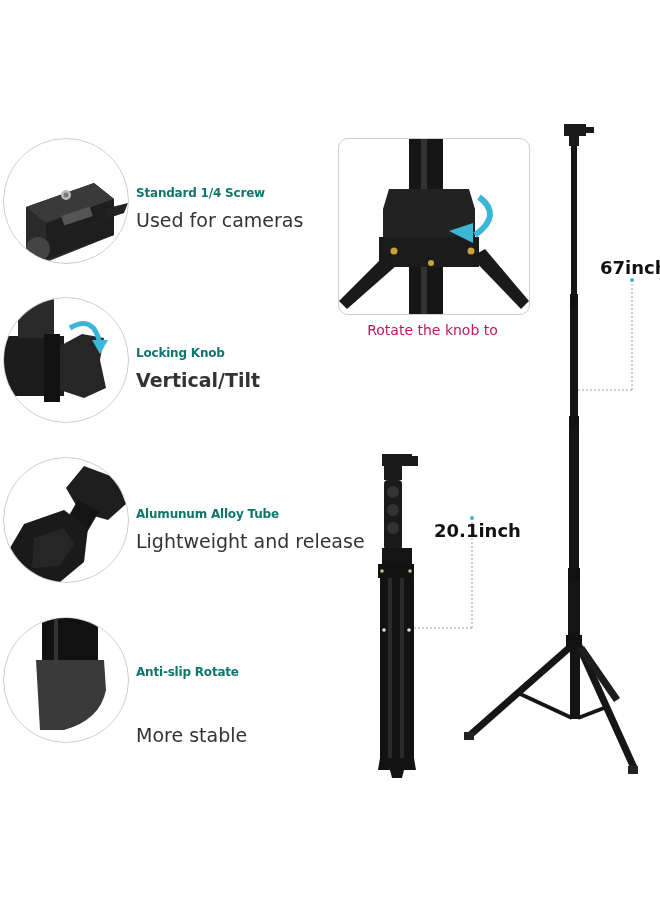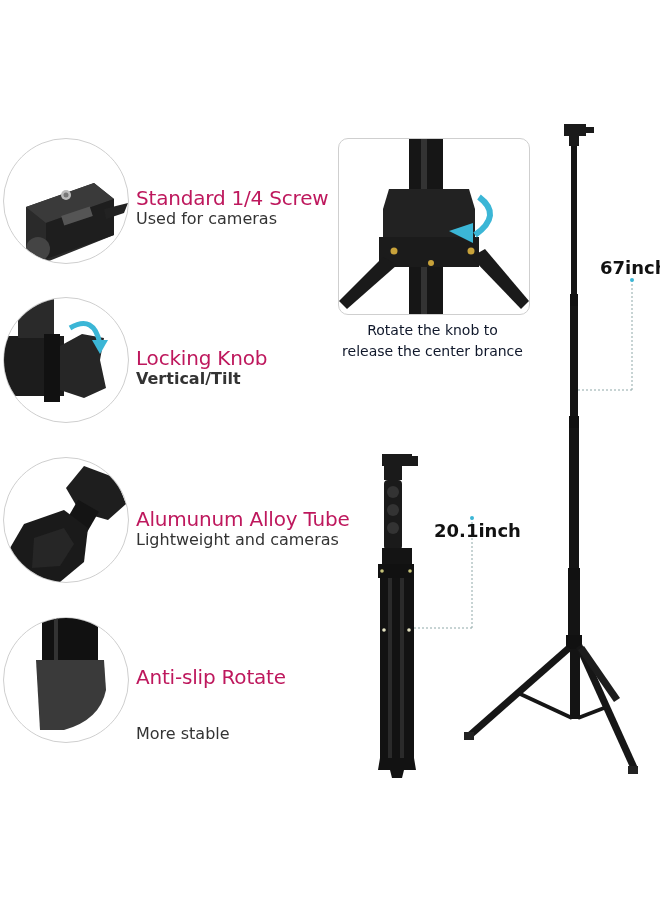--- a/index.html
+++ b/index.html
@@ -1,22 +1,22 @@
 <!DOCTYPE html>
 <html><head>
 <meta charset="utf-8">
 <style>
   html, body { margin:0; padding:0; background:#ffffff; }
   body { width:660px; height:900px; position:relative; overflow:hidden; font-family:"DejaVu Sans", sans-serif; color:#111; }
   .abs { position:absolute; }
   .feature-circle { position:absolute; width:124px; height:124px; border-radius:50%; border:1px solid #cfcfcf; background:#fff; overflow:hidden; }
-  .feature-title { position:absolute; font-weight:normal; font-size:20px; color:#be185d; white-space:nowrap; letter-spacing:-0.2px; }
-  .feature-sub { position:absolute; font-size:16px; color:#333; white-space:nowrap; }
+  .feature-title { position:absolute; font-weight:bold; font-size:12px; color:#0f766e; white-space:nowrap; letter-spacing:-0.2px; }
+  .feature-sub { position:absolute; font-size:19px; color:#333; white-space:nowrap; }
   .detail-box { position:absolute; left:338px; top:138px; width:190px; height:175px; border:1px solid #cfcfcf; border-radius:10px; overflow:hidden; background:#fff; }
-  .caption { position:absolute; left:330px; top:320px; width:205px; text-align:center; font-size:14px; line-height:21px; color:#0f172a; }
+  .caption { position:absolute; left:330px; top:320px; width:205px; text-align:center; font-size:14px; line-height:21px; color:#be185d; }
   .dim-label { position:absolute; font-weight:bold; font-size:18px; color:#111; white-space:nowrap; }
   svg { display:block; }
 </style>
 </head>
 <body>
 
 <div class="feature-circle" style="left:3px;top:138px;">
   <svg width="124" height="124" viewBox="0 0 124 124">
     <polygon points="22,68 90,44 110,60 110,96 40,124 22,124" fill="#2a2a2a"></polygon>
     <polygon points="22,68 90,44 110,60 42,84" fill="#3a3a3a"></polygon>
@@ -46,21 +46,21 @@
 
 <div class="feature-circle" style="left:3px;top:457px;">
   <svg width="124" height="124" viewBox="0 0 124 124">
     <path d="M80,8 L112,20 L122,46 L104,62 L76,54 L62,30 Z" fill="#1e1e1e"></path>
     <rect x="66" y="46" width="24" height="26" fill="#141414" transform="rotate(30 78 59)"></rect>
     <path d="M20,66 L60,52 L84,70 L80,104 L56,124 L14,124 L6,90 Z" fill="#1a1a1a"></path>
     <path d="M30,80 L60,70 L70,86 L56,108 L28,110 Z" fill="#262626"></path>
   </svg>
 </div>
 <div class="feature-title" style="left:136px;top:507px;">Alumunum Alloy Tube</div>
-<div class="feature-sub" style="left:136px;top:530px;">Lightweight and cameras</div>
+<div class="feature-sub" style="left:136px;top:530px;">Lightweight and release</div>
 
 <div class="feature-circle" style="left:3px;top:617px;">
   <svg width="124" height="124" viewBox="0 0 124 124">
     <rect x="38" y="0" width="56" height="46" fill="#111"></rect>
     <rect x="50" y="0" width="4" height="46" fill="#333"></rect>
     <path d="M32,42 L100,42 L102,72 Q96,102 60,112 L36,112 Z" fill="#3a3a3a"></path>
   </svg>
 </div>
 <div class="feature-title" style="left:136px;top:665px;">Anti-slip Rotate</div>
 <div class="feature-sub" style="left:136px;top:724px;">More stable</div>
@@ -75,21 +75,20 @@
     <circle cx="132" cy="112" r="3.5" fill="#c8a23a"></circle>
     <circle cx="92" cy="124" r="3" fill="#c8a23a"></circle>
     <polygon points="44,118 58,126 8,170 0,162" fill="#1a1a1a"></polygon>
     <polygon points="132,118 146,110 190,162 182,170" fill="#1a1a1a"></polygon>
     <path d="M140,58 Q164,76 136,96" stroke="#3bb6d6" stroke-width="6" fill="none"></path>
     <polygon points="110,92 134,84 134,104" fill="#3bb6d6"></polygon>
   </svg>
 </div>
 <div class="caption">
   <div>Rotate the knob to</div>
-  <div>release the center brance</div>
 </div>
 
 <svg class="abs" style="left:460px;top:118px;" width="200" height="670" viewBox="0 0 200 670">
 
   <rect x="104" y="6" width="22" height="12" fill="#1a1a1a"></rect>
   <rect x="126" y="9" width="8" height="6" fill="#1a1a1a"></rect>
   <rect x="109" y="18" width="10" height="10" fill="#1a1a1a"></rect>
 
   <rect x="111" y="28" width="6" height="148" fill="#141414"></rect>
   <rect x="110" y="176" width="8" height="12" fill="#111"></rect>

